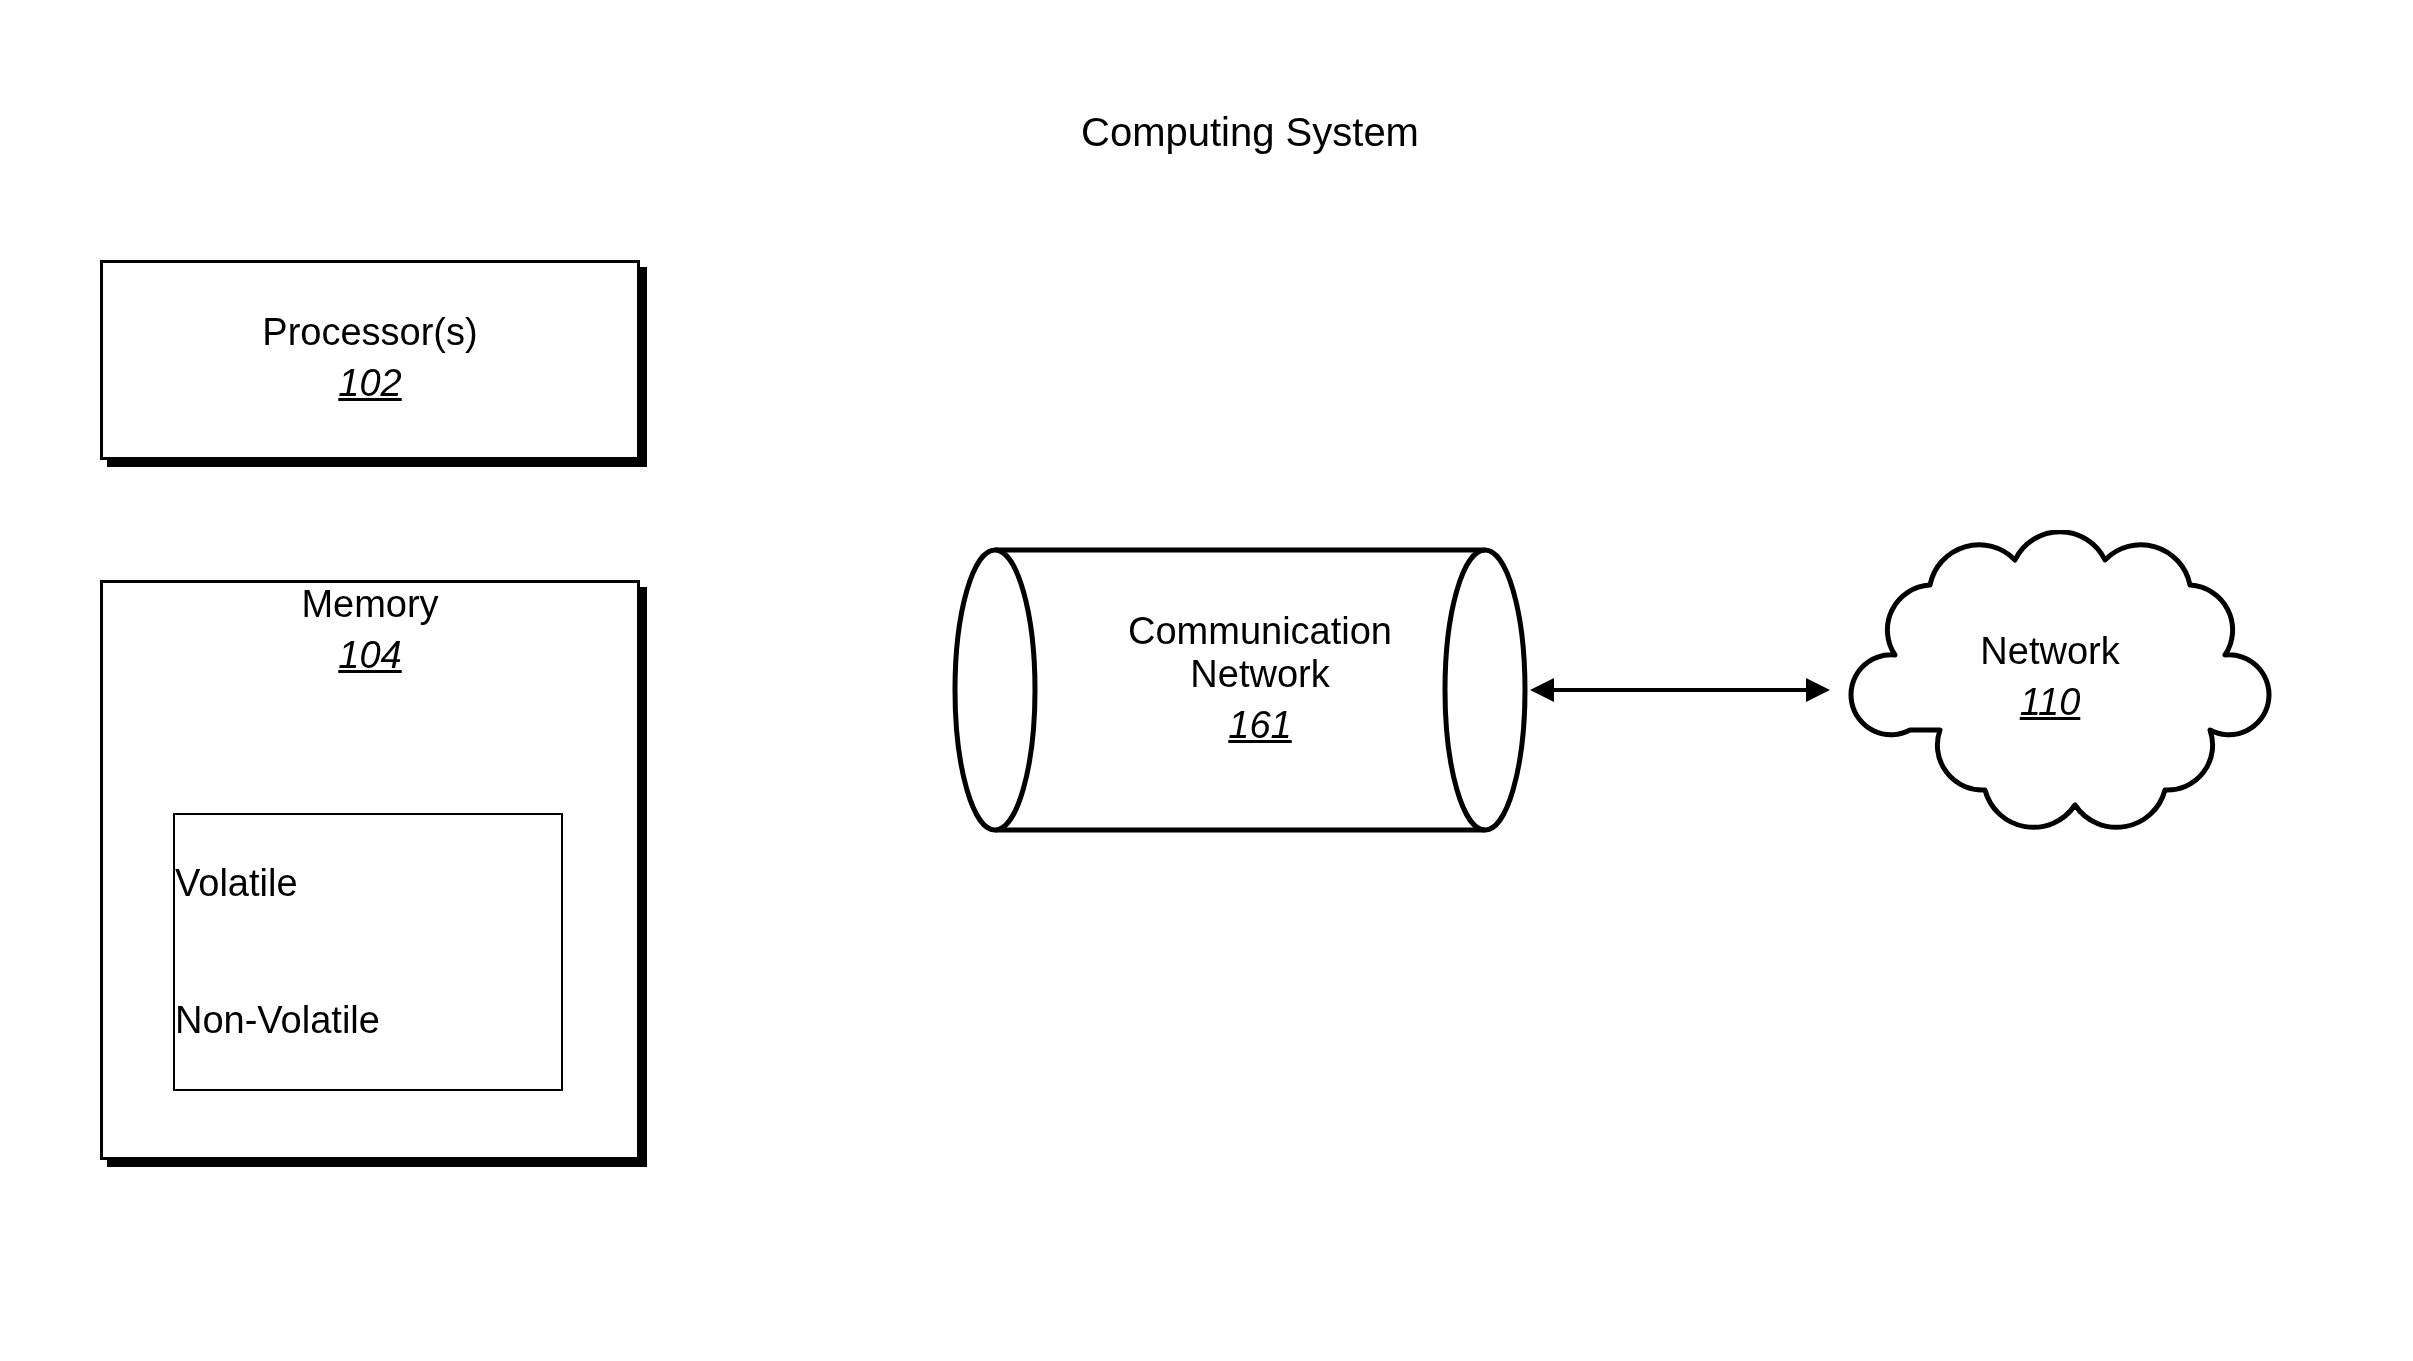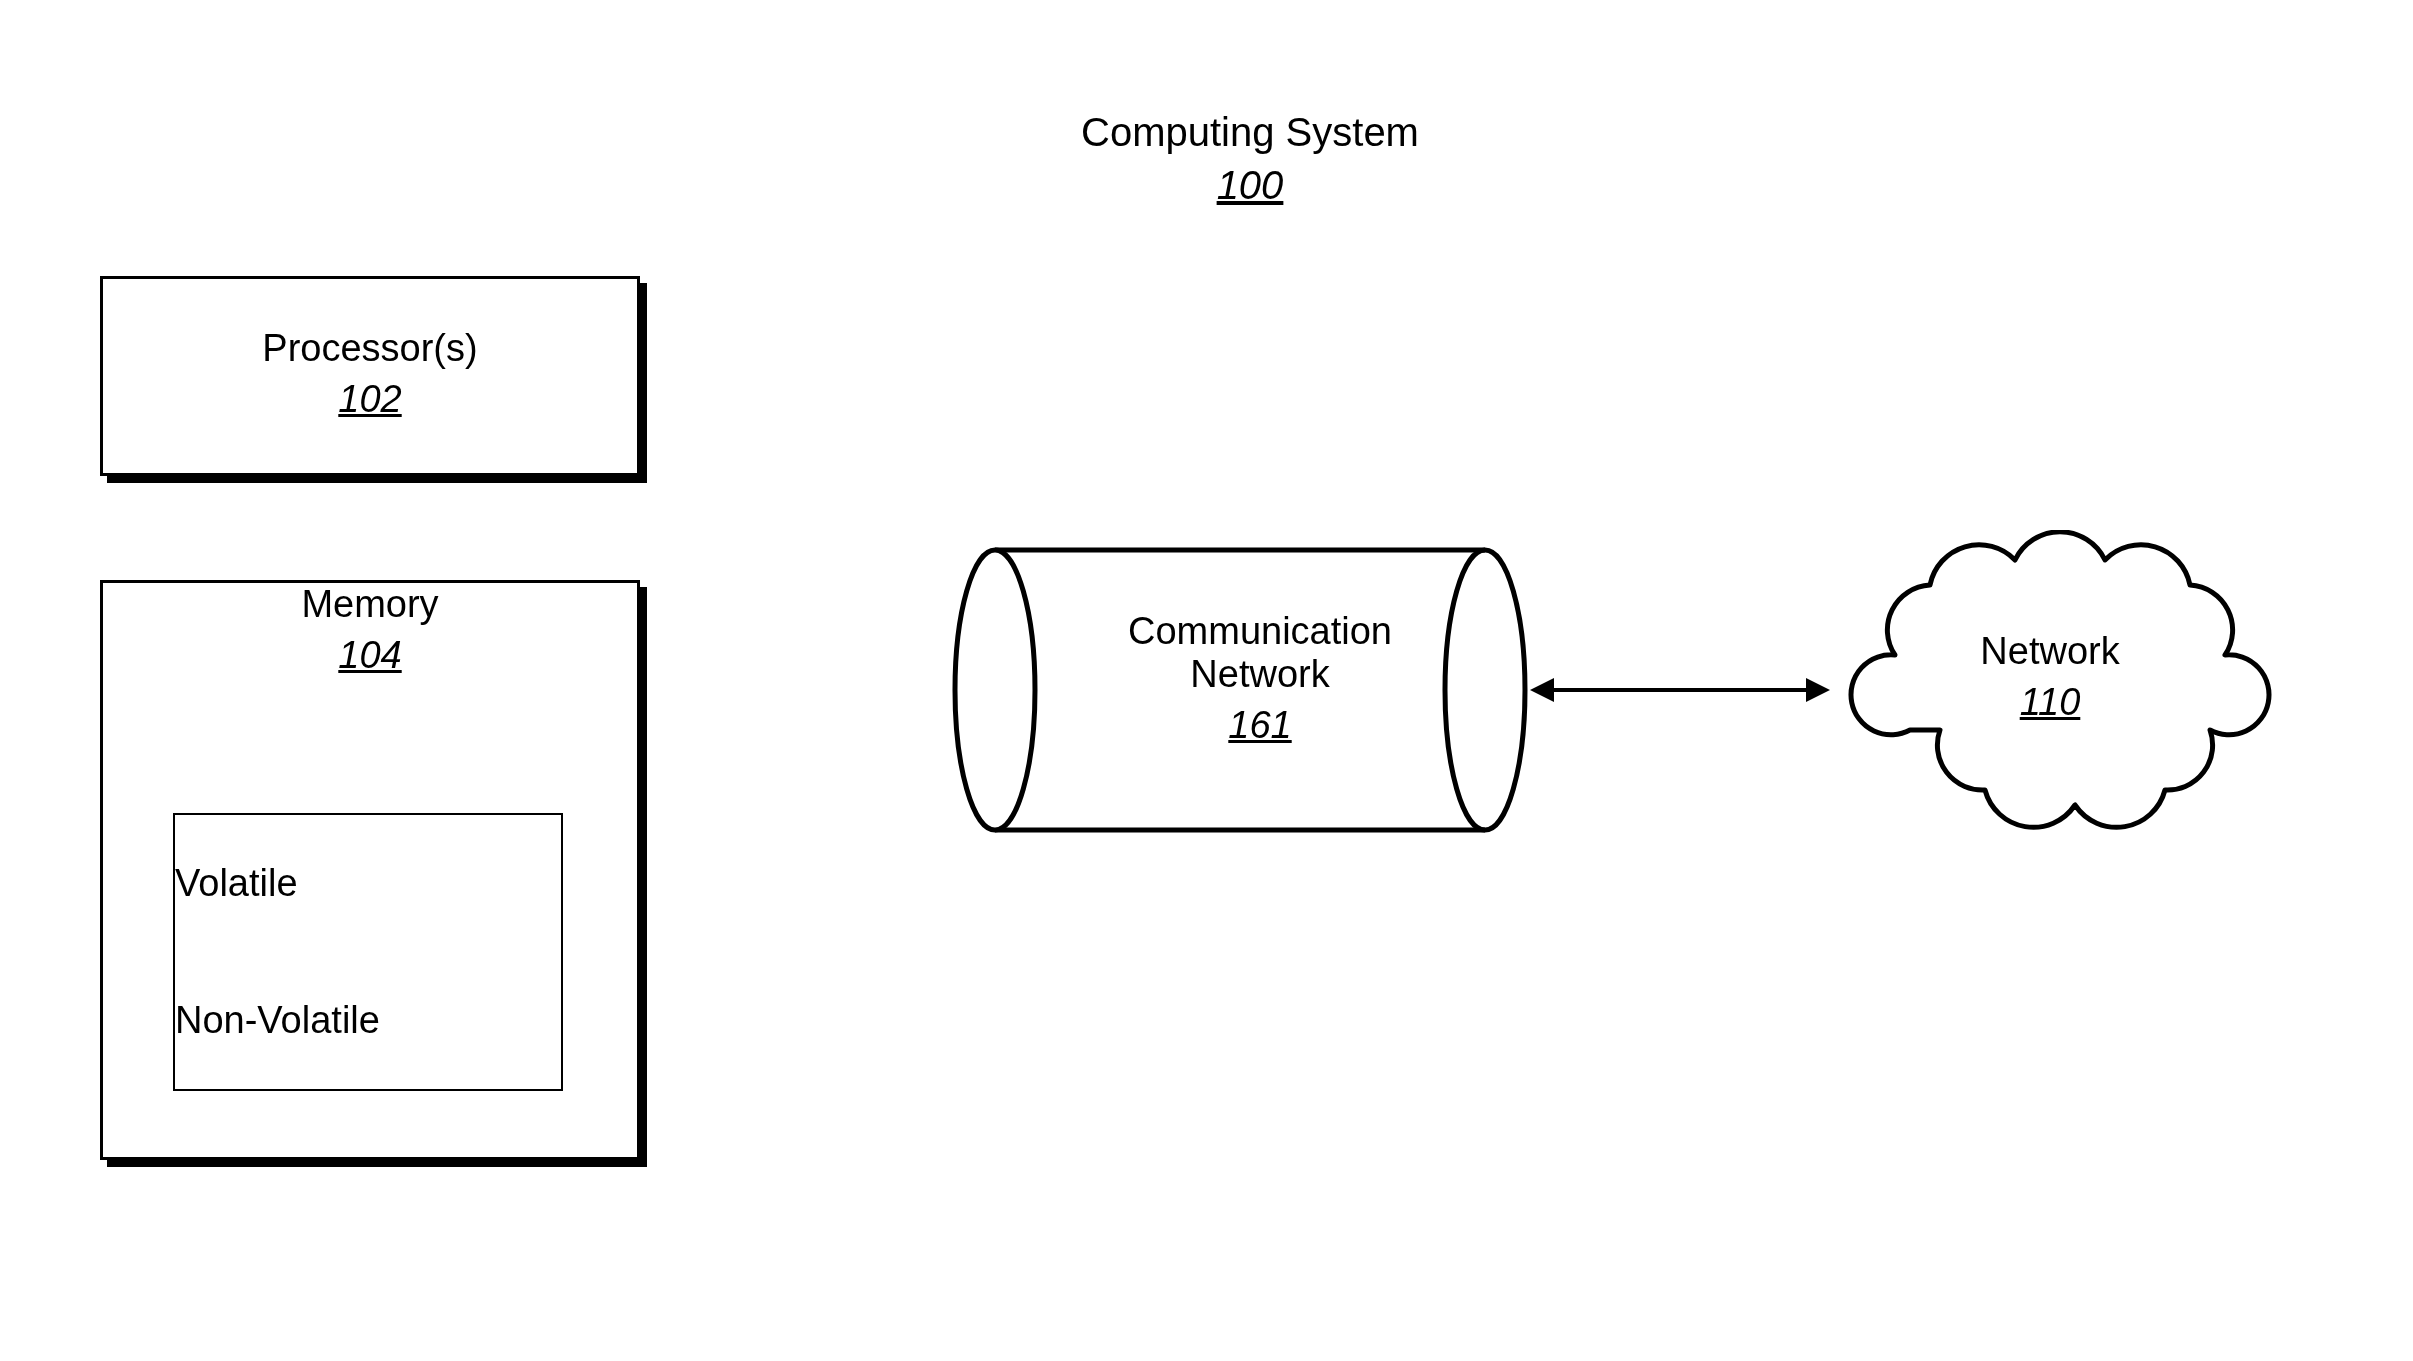--- a/index.html
+++ b/index.html
@@ -52,24 +52,23 @@
     font-size: 38px;
   }
 </style>
 </head>
 <body>
 
 <div class="canvas">
 
   <div class="title-block" style="left:1000px; top:110px; width:500px;">
     <div>Computing System</div>
-    <div class="refnum">100</div>
   </div>
 
-  <div class="shadow-box" style="left:100px; top:276px; width:540px; height:200px;">
+  <div class="shadow-box" style="left:100px; top:260px; width:540px; height:200px;">
     <div style="margin-top:48px;">Processor(s)</div>
     <div class="refnum">102</div>
   </div>
 
   <div class="shadow-box" style="left:100px; top:580px; width:540px; height:580px;">
     <div style="">Memory</div>
     <div class="refnum">104</div>
 
     <div class="inner-cell" style="left:70px; top:230px; width:390px; height:140px;">
       <span>Volatile</span>

